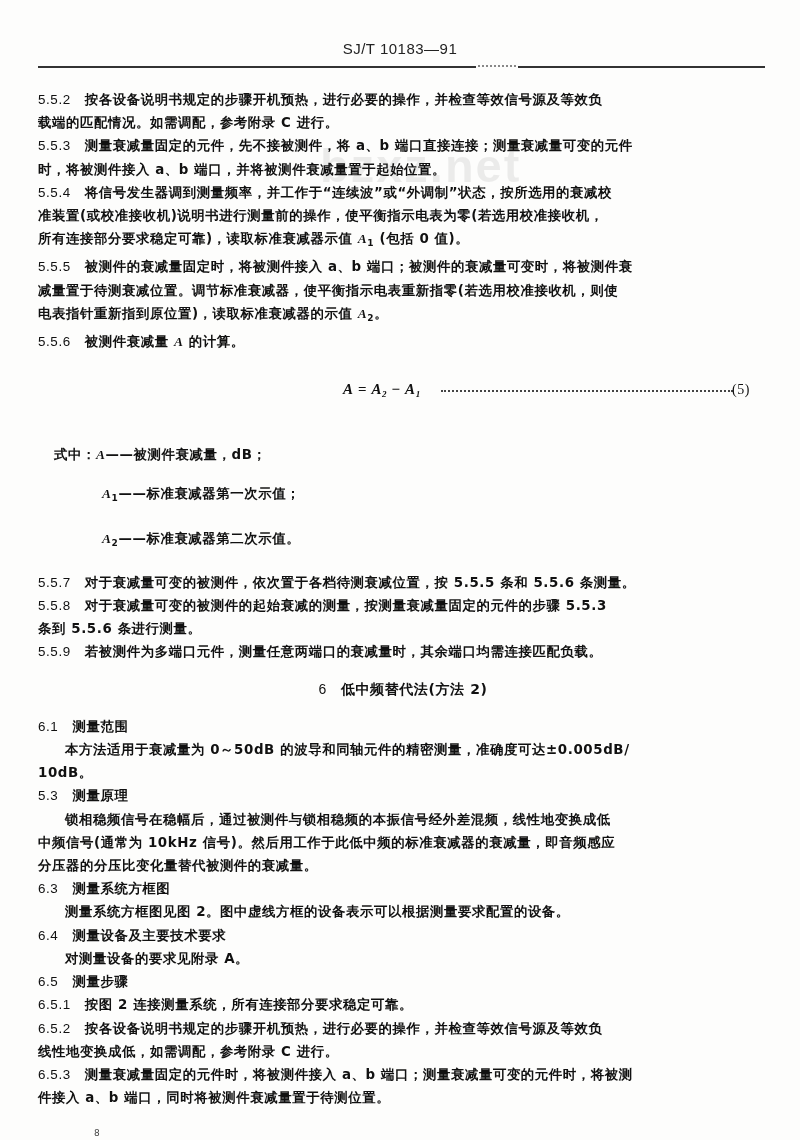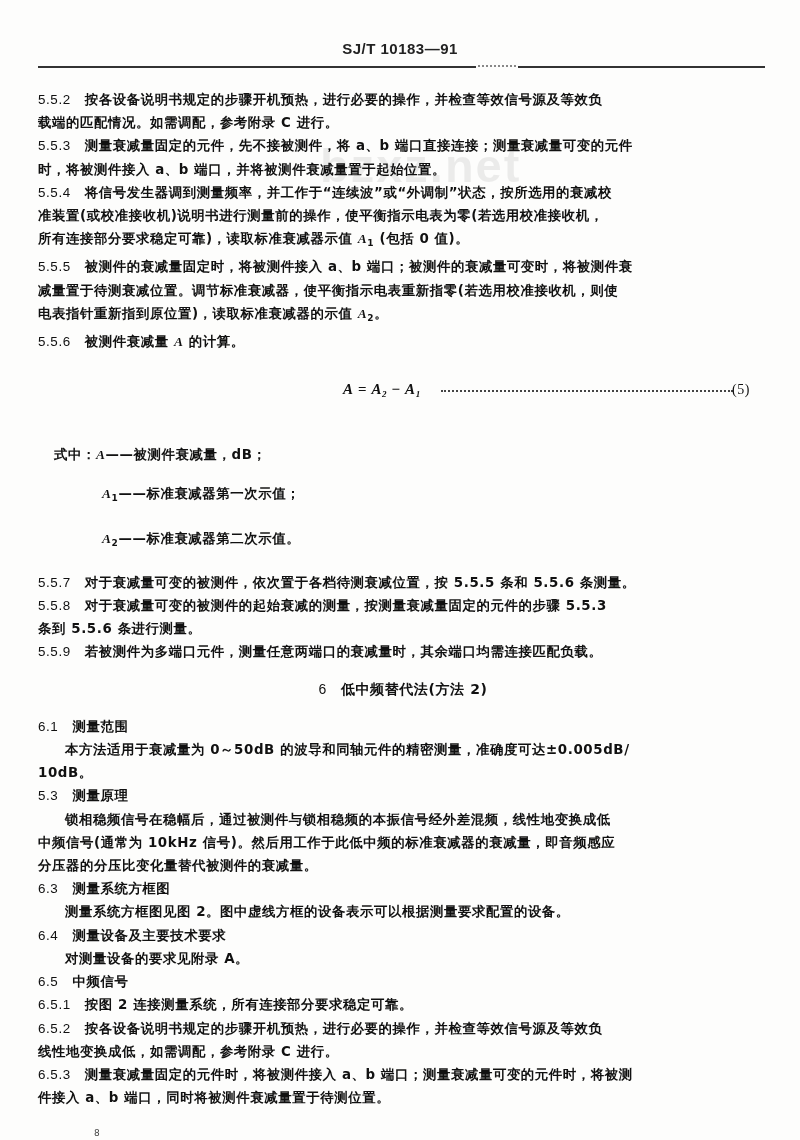--- a/index.html
+++ b/index.html
@@ -22,21 +22,21 @@
       background: #fdfdfc;
     }
     .header-title {
       position: absolute;
       top: 40px;
       left: 0;
       width: 800px;
       text-align: center;
       font-family: "Liberation Sans", sans-serif;
       font-size: 15px;
-      font-weight: bold;
+      font-weight: normal;
       letter-spacing: 0.5px;
       color: #222;
     }
     .header-rule {
       position: absolute;
       top: 66px;
       left: 38px;
       width: 727px;
       height: 2px;
     }
@@ -232,21 +232,21 @@
     </div>
 
     <div class="para">
       <span class="num">6.4</span><span>测量设备及主要技术要求</span>
     </div>
     <div class="para indent">
       <span>对测量设备的要求见附录 A。</span>
     </div>
 
     <div class="para">
-      <span class="num">6.5</span><span>中频信号</span>
+      <span class="num">6.5</span><span>测量步骤</span>
     </div>
 
     <div class="para">
       <span class="num">6.5.1</span><span>按图 2 连接测量系统，所有连接部分要求稳定可靠。</span>
     </div>
 
     <div class="para">
       <span class="num">6.5.2</span><span>按各设备说明书规定的步骤开机预热，进行必要的操作，并检查等效信号源及等效负</span><br>
       <span>线性地变换成低，如需调配，参考附录 C 进行。</span>
     </div>

